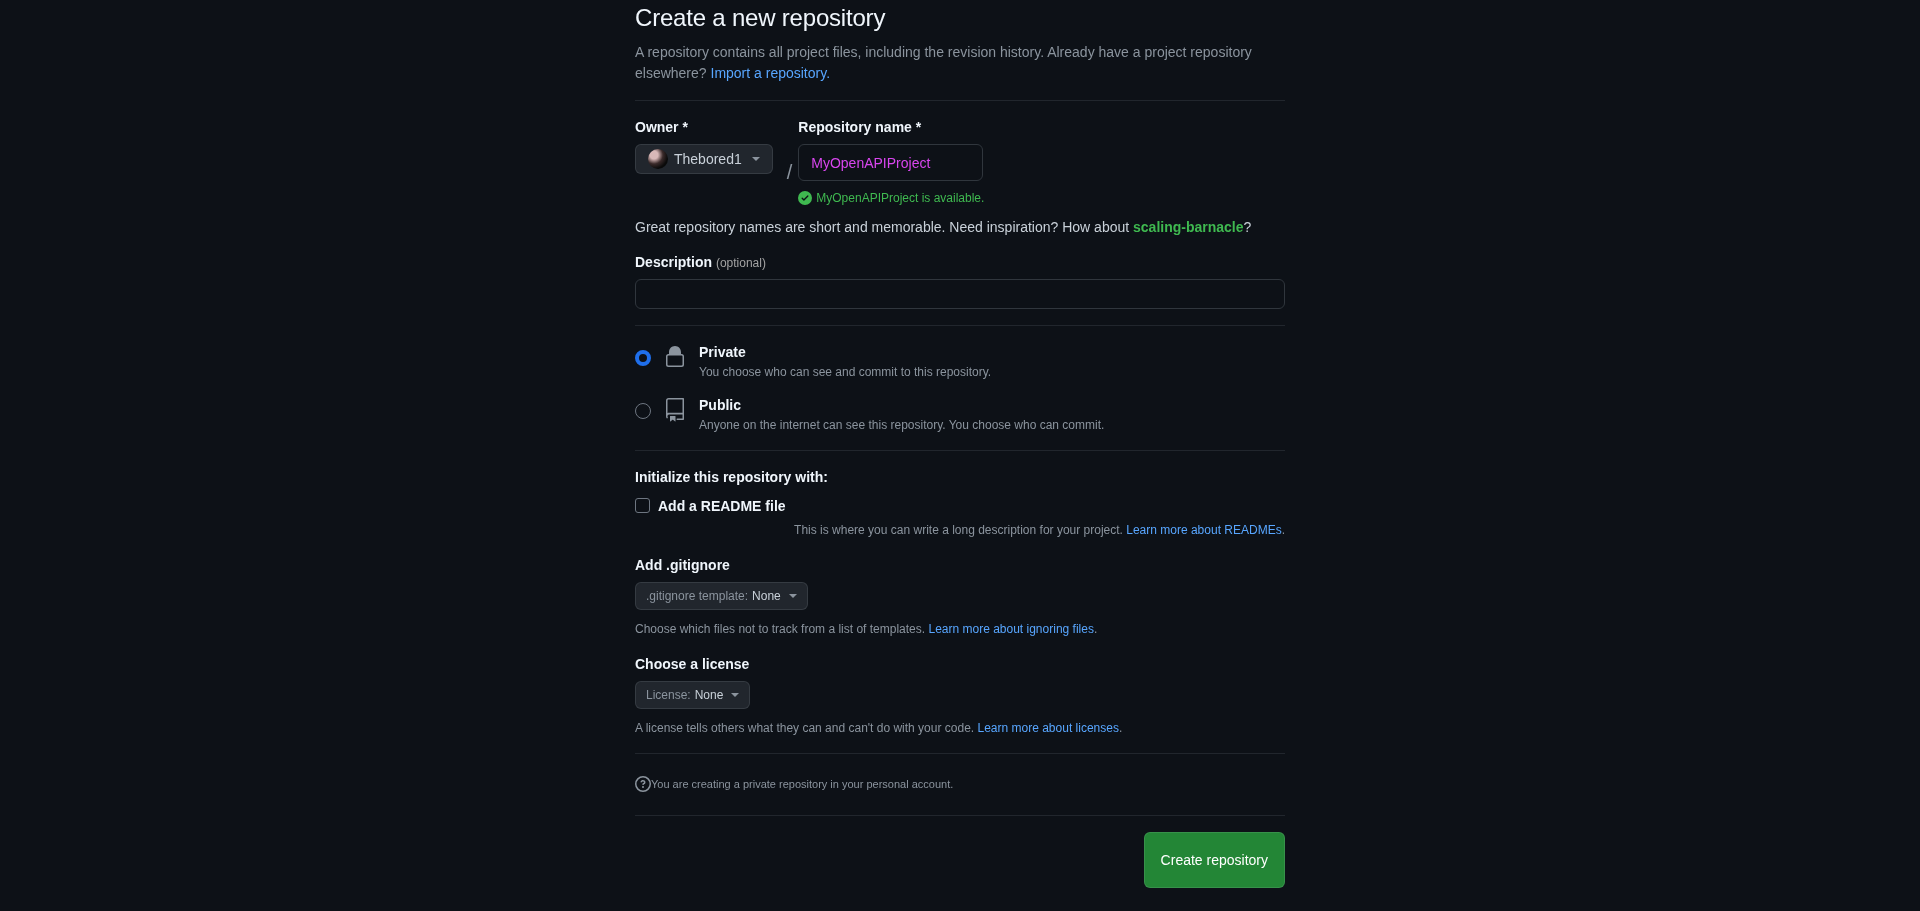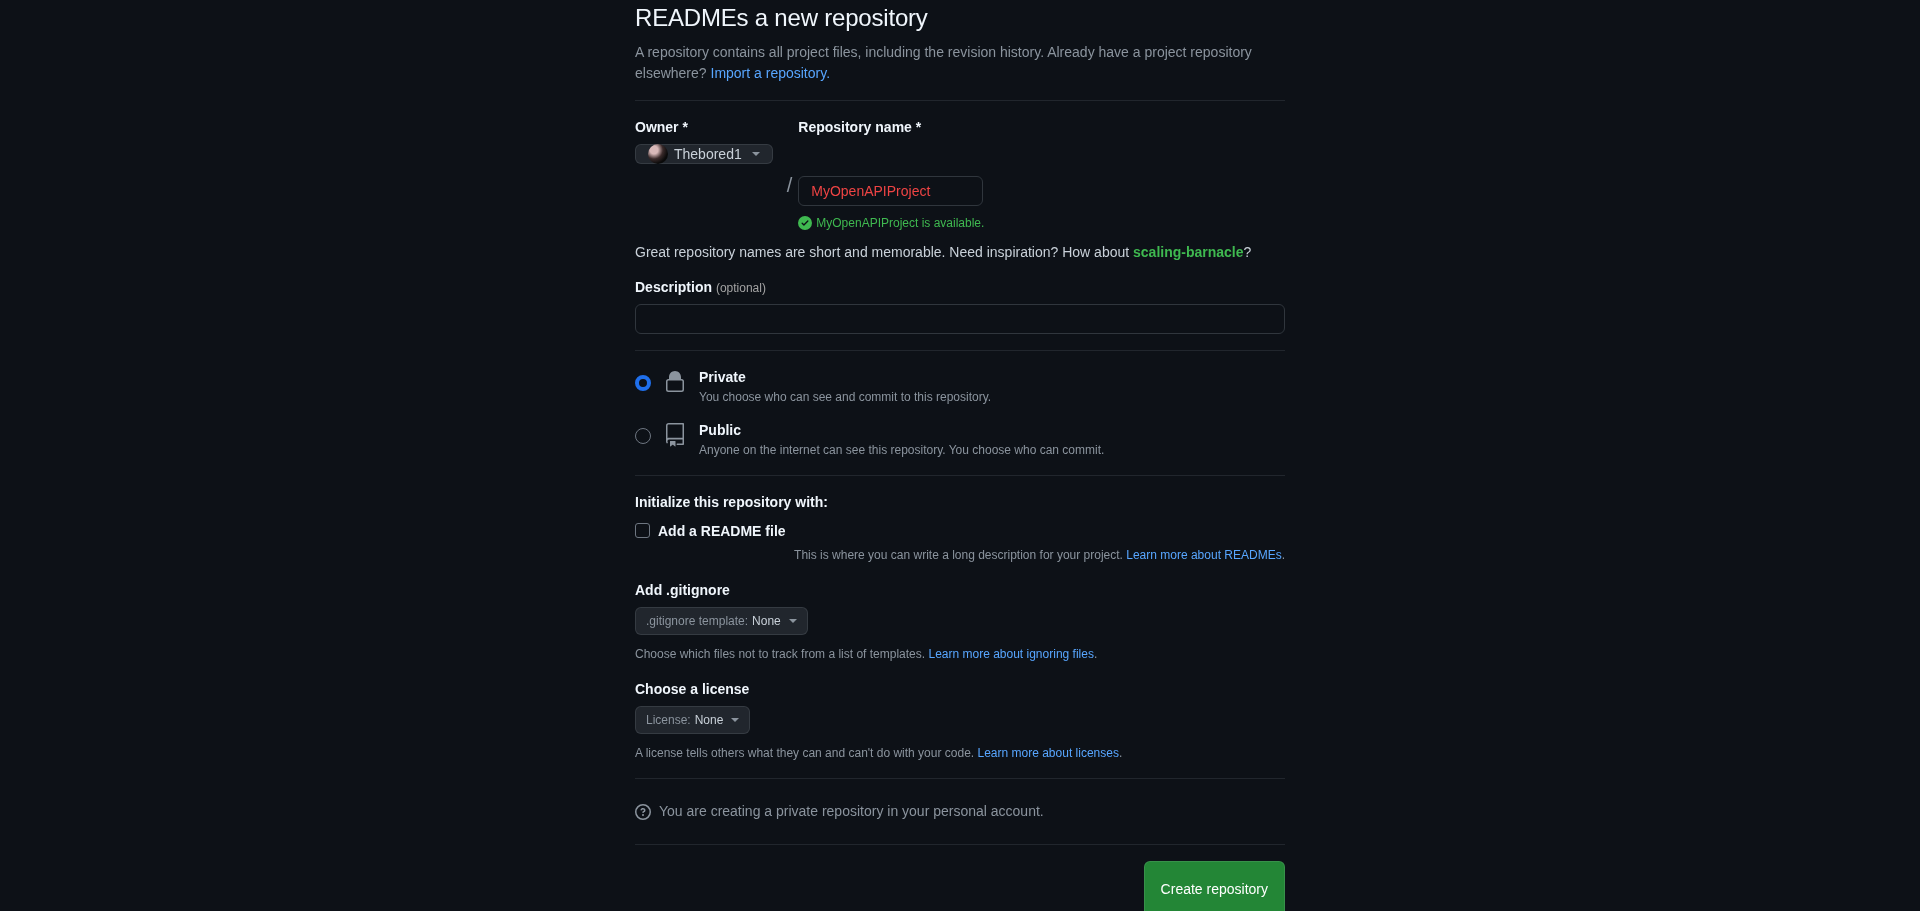--- a/index.html
+++ b/index.html
@@ -49,21 +49,21 @@
     background-color: #21262d;
     border: 1px solid rgba(240,246,252,0.1);
     border-radius: 6px;
     color: #c9d1d9;
     padding: 5px 12px;
     font-size: 14px;
     display: inline-flex;
     align-items: center;
     gap: 6px;
     cursor: pointer;
-    height: 20px;
+    height: 30px;
   }
   .avatar {
     width: 20px; height: 20px; border-radius: 50%;
     background: radial-gradient(circle at 30% 30%, #d8b8b8 20%, #3a2a2a 45%, #0a0a0a 70%);
     display: inline-block;
   }
   .caret-down {
     width: 0; height: 0;
     border-left: 4px solid transparent;
     border-right: 4px solid transparent;
@@ -75,26 +75,25 @@
     font-size: 20px;
     color: #8b949e;
     padding: 0 6px;
     align-self: center;
     margin-top: 20px;
   }
   input.text-input {
     background-color: #0d1117;
     border: 1px solid #30363d;
     border-radius: 6px;
-    color: #ef4444;
+    color: #d946ef;
     padding: 5px 12px;
     font-size: 14px;
-    height: 30px;
+    height: 37px;
     width: 185px;
-    margin-top: 32px;
   }
   .availability {
     color: #3fb950;
     font-size: 12px;
     margin-top: 8px;
     display: flex;
     align-items: center;
     gap: 4px;
   }
   .check-icon {
@@ -168,22 +167,22 @@
     font-size: 12px;
     display: inline-flex;
     align-items: center;
     gap: 4px;
     cursor: pointer;
     height: 28px;
   }
   .select-btn .val { color: #c9d1d9; }
   .help-text { color: #8b949e; font-size: 12px; margin-top: 10px; margin-bottom: 16px; }
   .notice {
-    display: flex; align-items: center; gap: 8px;
-    color: #8b949e; font-size: 14px;
+    display: flex; align-items: center; gap: 0;
+    color: #8b949e; font-size: 11px;
     padding: 6px 0;
   }
   .info-icon { width: 16px; height: 16px; flex-shrink: 0; }
   .footer-row { display:flex; justify-content:flex-end; margin-top:14px; margin-bottom:30px; }
   .create-btn {
     background-color: #238636;
     border: 1px solid rgba(240,246,252,0.1);
     border-radius: 6px;
     color: #ffffff;
     padding: 19px 16px;
@@ -193,21 +192,21 @@
   }
   ::-webkit-scrollbar { width: 14px; }
   ::-webkit-scrollbar-track { background: #0d1117; }
   ::-webkit-scrollbar-thumb { background: #30363d; border-radius: 0; }
 </style>
 </head>
 <body>
 
 <div class="container">
 
-  <h1 class="heading">READMEs a new repository</h1>
+  <h1 class="heading">Create a new repository</h1>
   <p class="subhead">
     <span>A repository contains all project files, including the revision history. Already have a project repository elsewhere? </span><a href="#">Import a repository.</a>
   </p>
 
   <hr class="sep">
 
   <div class="row">
     <div class="field-group">
       <label class="field-label">Owner *</label>
       <button class="owner-btn">

